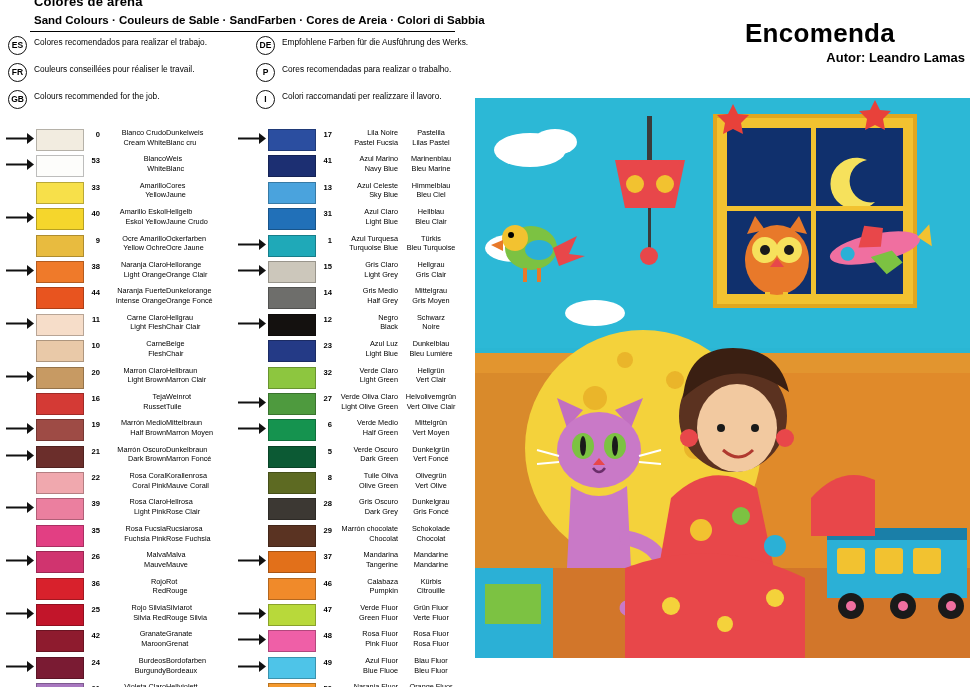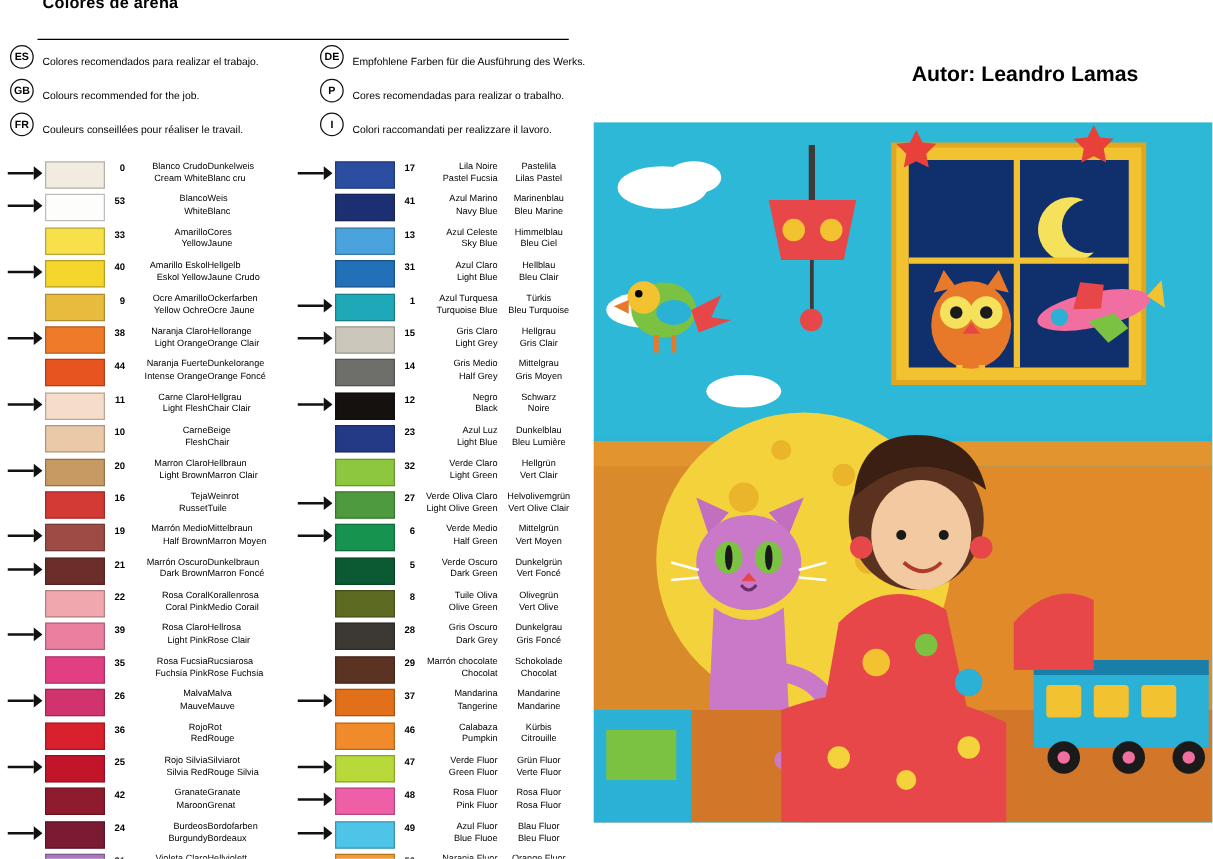--- a/index.html
+++ b/index.html
@@ -21,21 +21,21 @@
   }
   .hdr-rule{
     position:absolute;left:30px;top:31px;width:425px;height:1px;background:#000;
   }
 
   
   .legend{position:absolute;left:8px;top:36px;width:460px;}
   .legend-col{position:absolute;top:0;}
   .legend-col.c1{left:0;width:240px;}
   .legend-col.c2{left:248px;width:215px;}
-  .legend-row{display:flex;align-items:flex-end;margin-bottom:8px;}
+  .legend-row{display:flex;align-items:flex-start;margin-bottom:8px;}
   .badge{
     width:17px;height:17px;border:1.4px solid #111;border-radius:50%;
     font-size:8.5px;font-weight:bold;display:flex;align-items:center;
     justify-content:center;flex:0 0 auto;margin-right:7px;line-height:1;
     background:#fff;
   }
   .legend-text{font-size:8.3px;line-height:1.30;padding-top:1px;}
 
   
   .tbl{position:absolute;top:126px;}
@@ -64,50 +64,51 @@
   .tbl.right .n1{left:104px;}
   .tbl.right .n2{left:166px;text-align:center;}
   .tbl.right .arrow{left:6px;}
 
   
   .right-title{
     position:absolute;left:675px;top:18px;width:290px;text-align:center;
     font-size:26px;font-weight:bold;letter-spacing:0.3px;
   }
   .right-author{
-    position:absolute;left:675px;top:50px;width:290px;text-align:center;
-    font-size:17px;font-weight:bold;
+    position:absolute;left:675px;top:50px;width:290px;text-align:right;
+    font-size:13px;font-weight:bold;
   }
   .artwork{
     position:absolute;left:475px;top:98px;width:495px;height:560px;
     overflow:hidden;background:#2bbbd6;
   }
   .artwork svg{display:block;}
 </style>
 </head>
 <body>
 
 <div class="page">
 
   <div class="hdr-title">Colores de arena</div>
+  <div class="hdr-sub">Sand Colours · Couleurs de Sable · SandFarben · Cores de Areia · Colori di Sabbia</div>
   <div class="hdr-rule"></div>
 
   <div class="legend">
     <div class="legend-col c1" id="legend-left">
         <div class="legend-row">
           <div class="badge">ES</div>
           <div class="legend-text">Colores recomendados para realizar el trabajo.</div>
         </div>
         <div class="legend-row">
+          <div class="badge">FR</div>
+          <div class="legend-text">Couleurs conseillées pour réaliser  le travail.</div>
+        </div>
+        <div class="legend-row">
           <div class="badge">GB</div>
           <div class="legend-text">Colours recommended for the job.</div>
-        </div>
-        <div class="legend-row">
-          <div class="badge">FR</div>
-          <div class="legend-text">Couleurs conseillées pour réaliser  le travail.</div>
         </div>
       </div>
     <div class="legend-col c2" id="legend-right">
         <div class="legend-row">
           <div class="badge">DE</div>
           <div class="legend-text">Empfohlene Farben für die Ausführung des Werks.</div>
         </div>
         <div class="legend-row">
           <div class="badge">P</div>
           <div class="legend-text">Cores recomendadas para realizar o trabalho.</div>
@@ -243,21 +244,21 @@
         </div>
         <div class="swatch" style="background: rgb(107, 46, 43);"></div>
         <div class="num">21</div>
         <div class="n1"><span>Marrón Oscuro</span><br><span>Dark Brown</span></div>
         <div class="n2"><span>Dunkelbraun</span><br><span>Marron Foncé</span></div>
       </div>
       <div class="crow">
         <div class="swatch" style="background: rgb(240, 168, 174);"></div>
         <div class="num">22</div>
         <div class="n1"><span>Rosa Coral</span><br><span>Coral Pink</span></div>
-        <div class="n2"><span>Korallenrosa</span><br><span>Medio Corail</span></div>
+        <div class="n2"><span>Korallenrosa</span><br><span>Mauve Corail</span></div>
       </div>
       <div class="crow">
         <div class="arrow">
           <svg width="28" height="13" viewBox="0 0 28 13">
             <line x1="0" y1="6.5" x2="21" y2="6.5" stroke="#111" stroke-width="2"></line>
             <polygon points="21,1 28,6.5 21,12" fill="#111"></polygon>
           </svg>
         </div>
         <div class="swatch" style="background: rgb(235, 127, 159);"></div>
         <div class="num">39</div>
@@ -515,20 +516,21 @@
       </div>
       <div class="crow">
         <div class="swatch" style="background: rgb(245, 154, 46);"></div>
         <div class="num">50</div>
         <div class="n1"><span>Naranja Fluor</span><br></div>
         <div class="n2"><span>Orange Fluor</span><br></div>
       </div>
       <div class="crow"></div>
     </div>
 
+  <div class="right-title">Encomenda</div>
   <div class="right-author">Autor: Leandro Lamas</div>
 
   <div class="artwork">
     <svg width="495" height="560" viewBox="0 0 495 560" xmlns="http://www.w3.org/2000/svg">
       <defs>
         <clipPath id="clipArt">
             <rect x="0" y="0" width="495" height="560"></rect>
           </clipPath>
       </defs>
       <g clip-path="url(#clipArt)">

